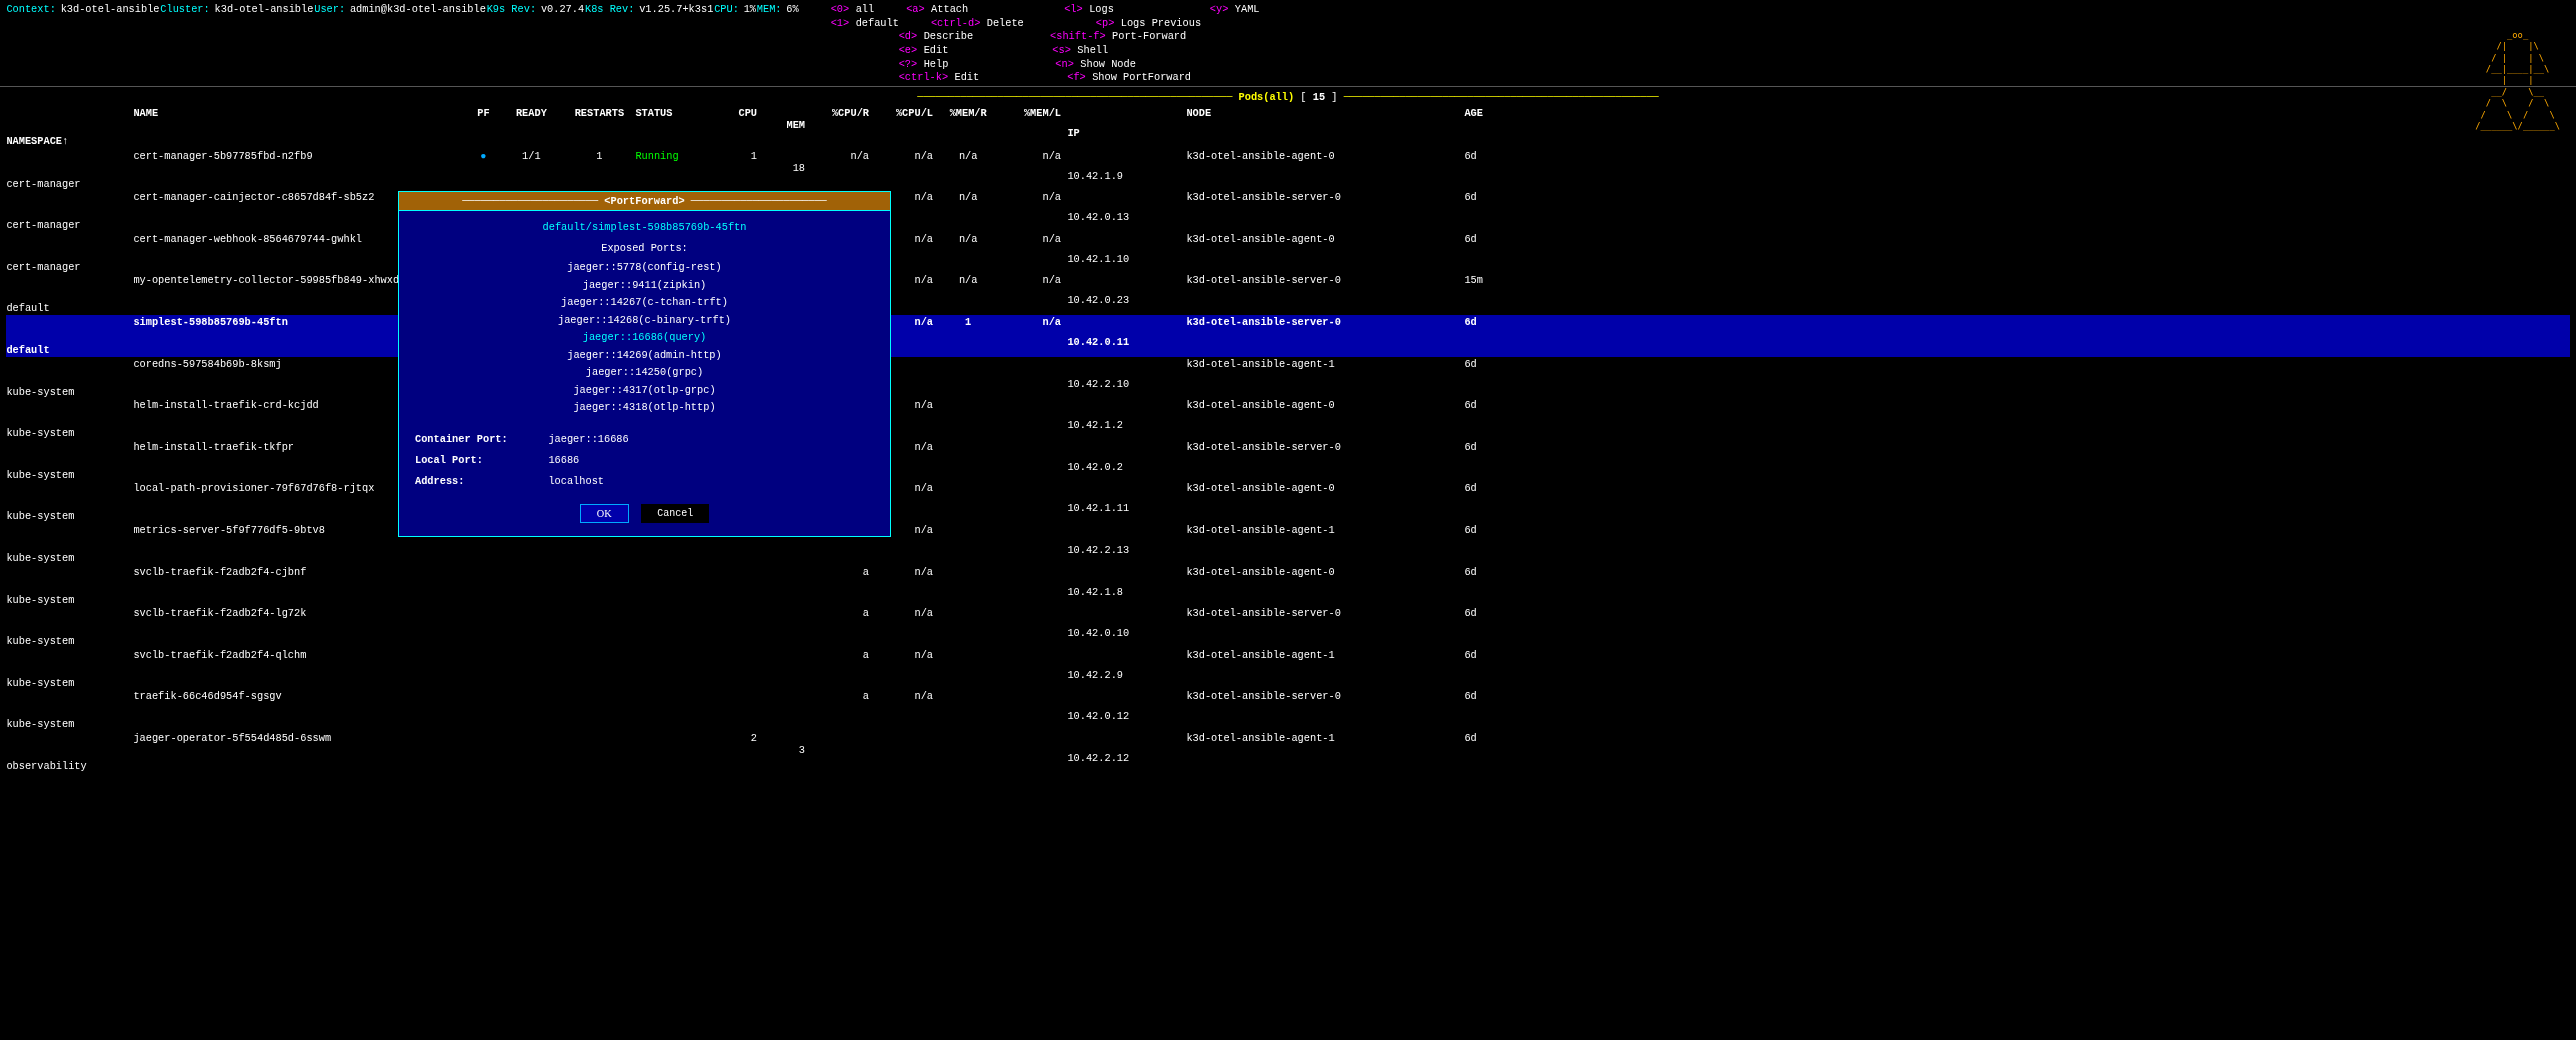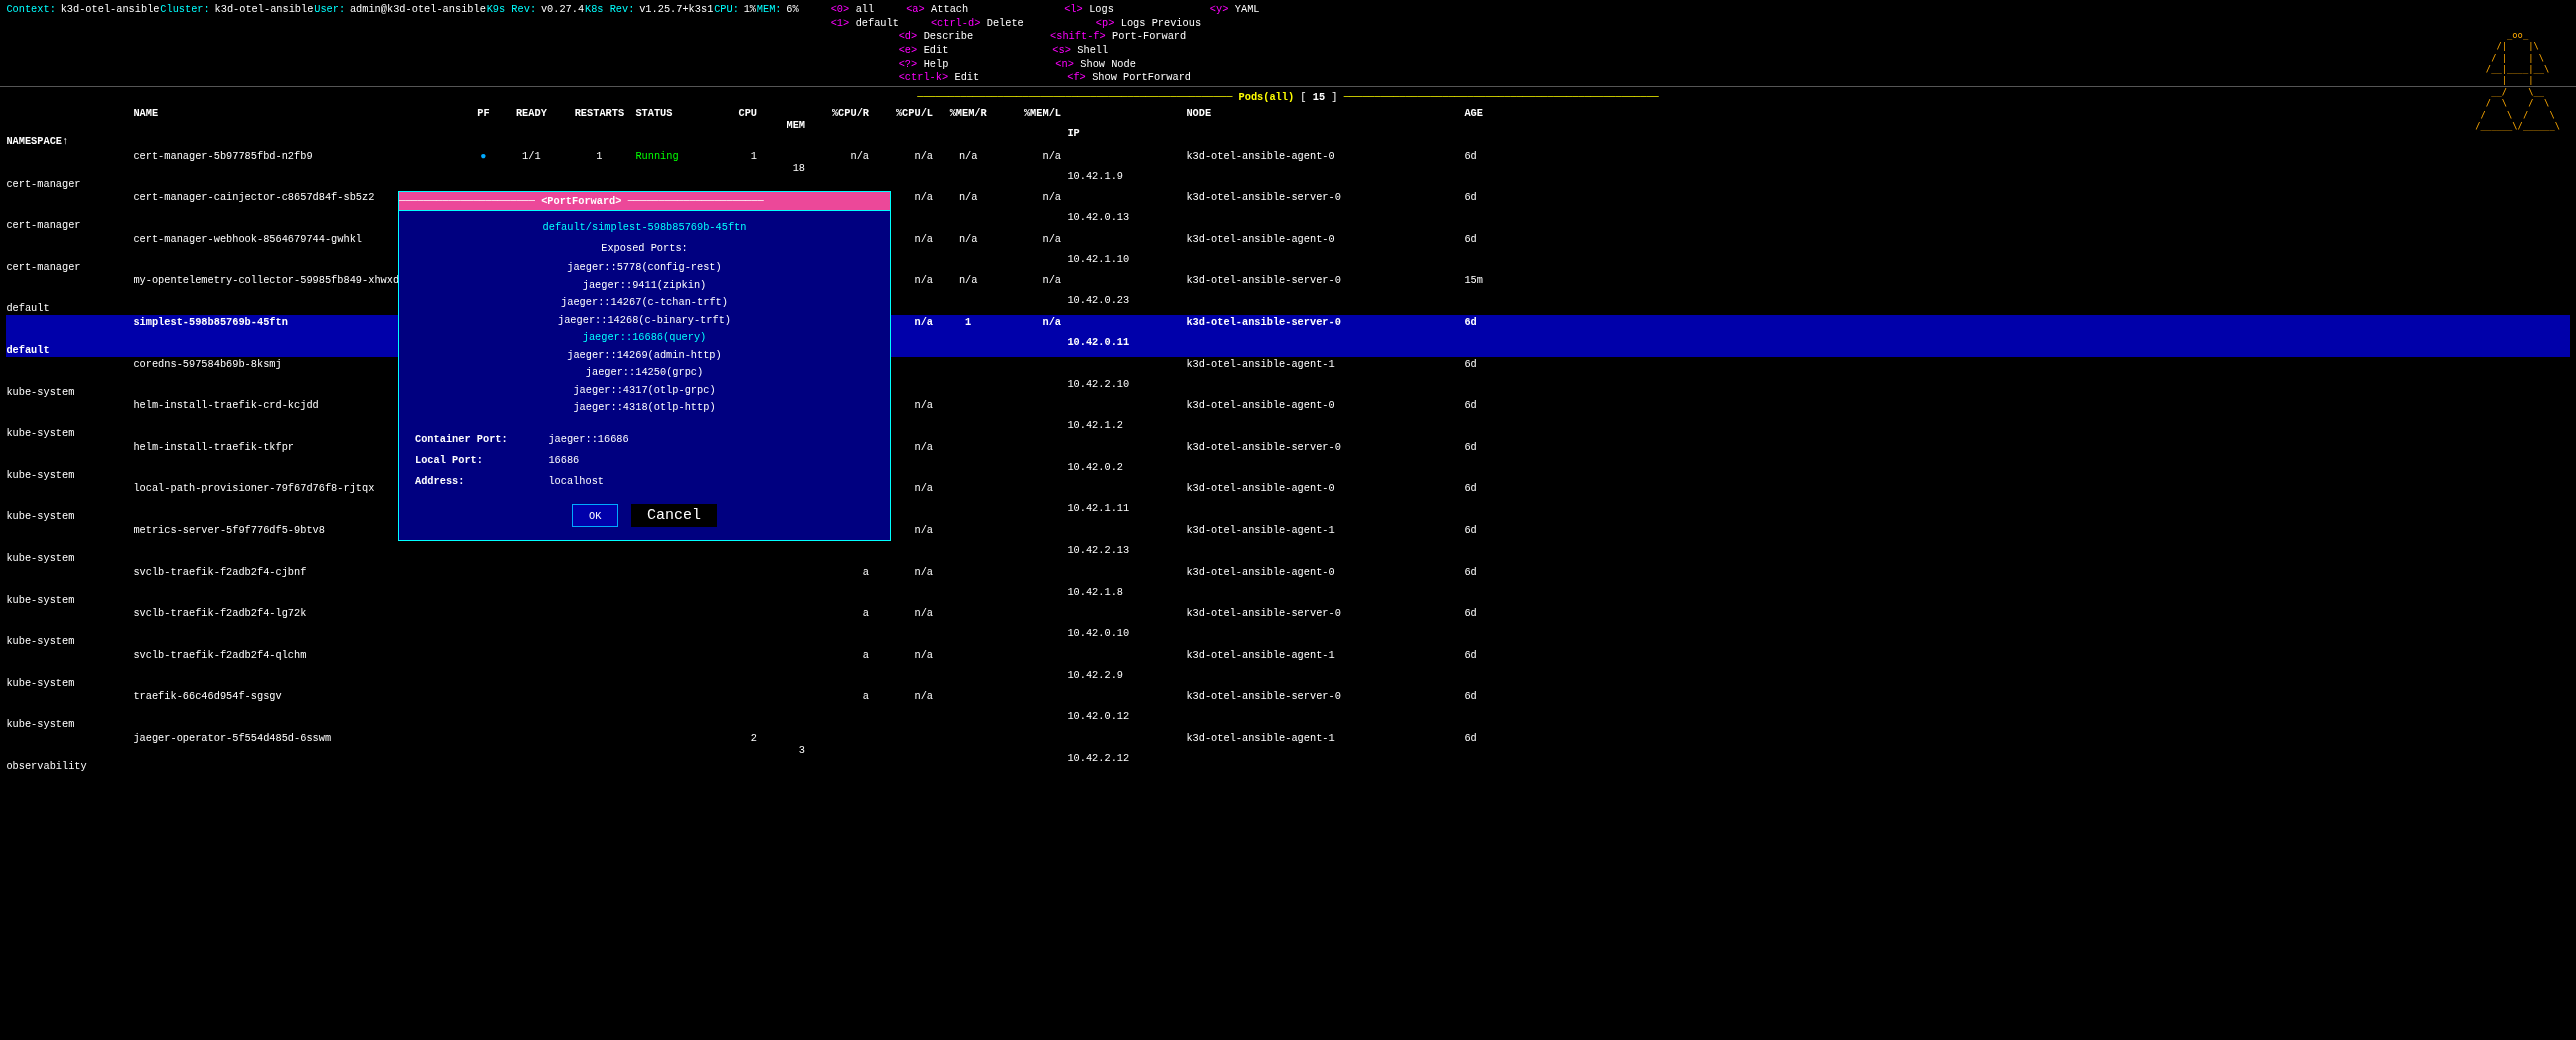--- a/index.html
+++ b/index.html
@@ -84,22 +84,22 @@
       position: absolute;
       top: 191px;
       left: 398px;
       width: 493px;
       background: #000080;
       border: 0.8px solid #00ffff;
       color: #ffffff;
       z-index: 100;
     }
     .modal-title-bar {
-      background: #ec4899;
-      text-align: left;
+      background: #a16207;
+      text-align: center;
       padding: 3.2px 0;
       color: #ffffff;
       border-bottom: 0.8px solid #00ffff;
     }
     .modal-body {
       padding: 9.5px 16px 12.7px 16px;
     }
     .modal-pod-name {
       text-align: center;
       color: #00ffff;
@@ -138,31 +138,31 @@
       justify-content: center;
       gap: 12.7px;
       margin-top: 6.4px;
     }
     .btn-ok {
       background: #0000aa;
       color: #ffffff;
       border: 0.8px solid #00aaff;
       padding: 3.2px 16px;
       cursor: pointer;
-      font-family: Liberation Mono, monospace;
+      font-family: Liberation Serif, serif;
       font-size: 10.3px;
     }
     .btn-cancel {
       background: #000000;
       color: #ffffff;
       border: none;
       padding: 3.2px 16px;
       cursor: pointer;
       font-family: 'Courier New', monospace;
-      font-size: 15px;
+      font-size: 10px;
     }
     .info-row {
       display: flex;
       gap: 4.8px;
     }
     .header-top {
       display: flex;
       padding: 3.2px 6.4px 1.6px 6.4px;
       gap: 0;
     }

